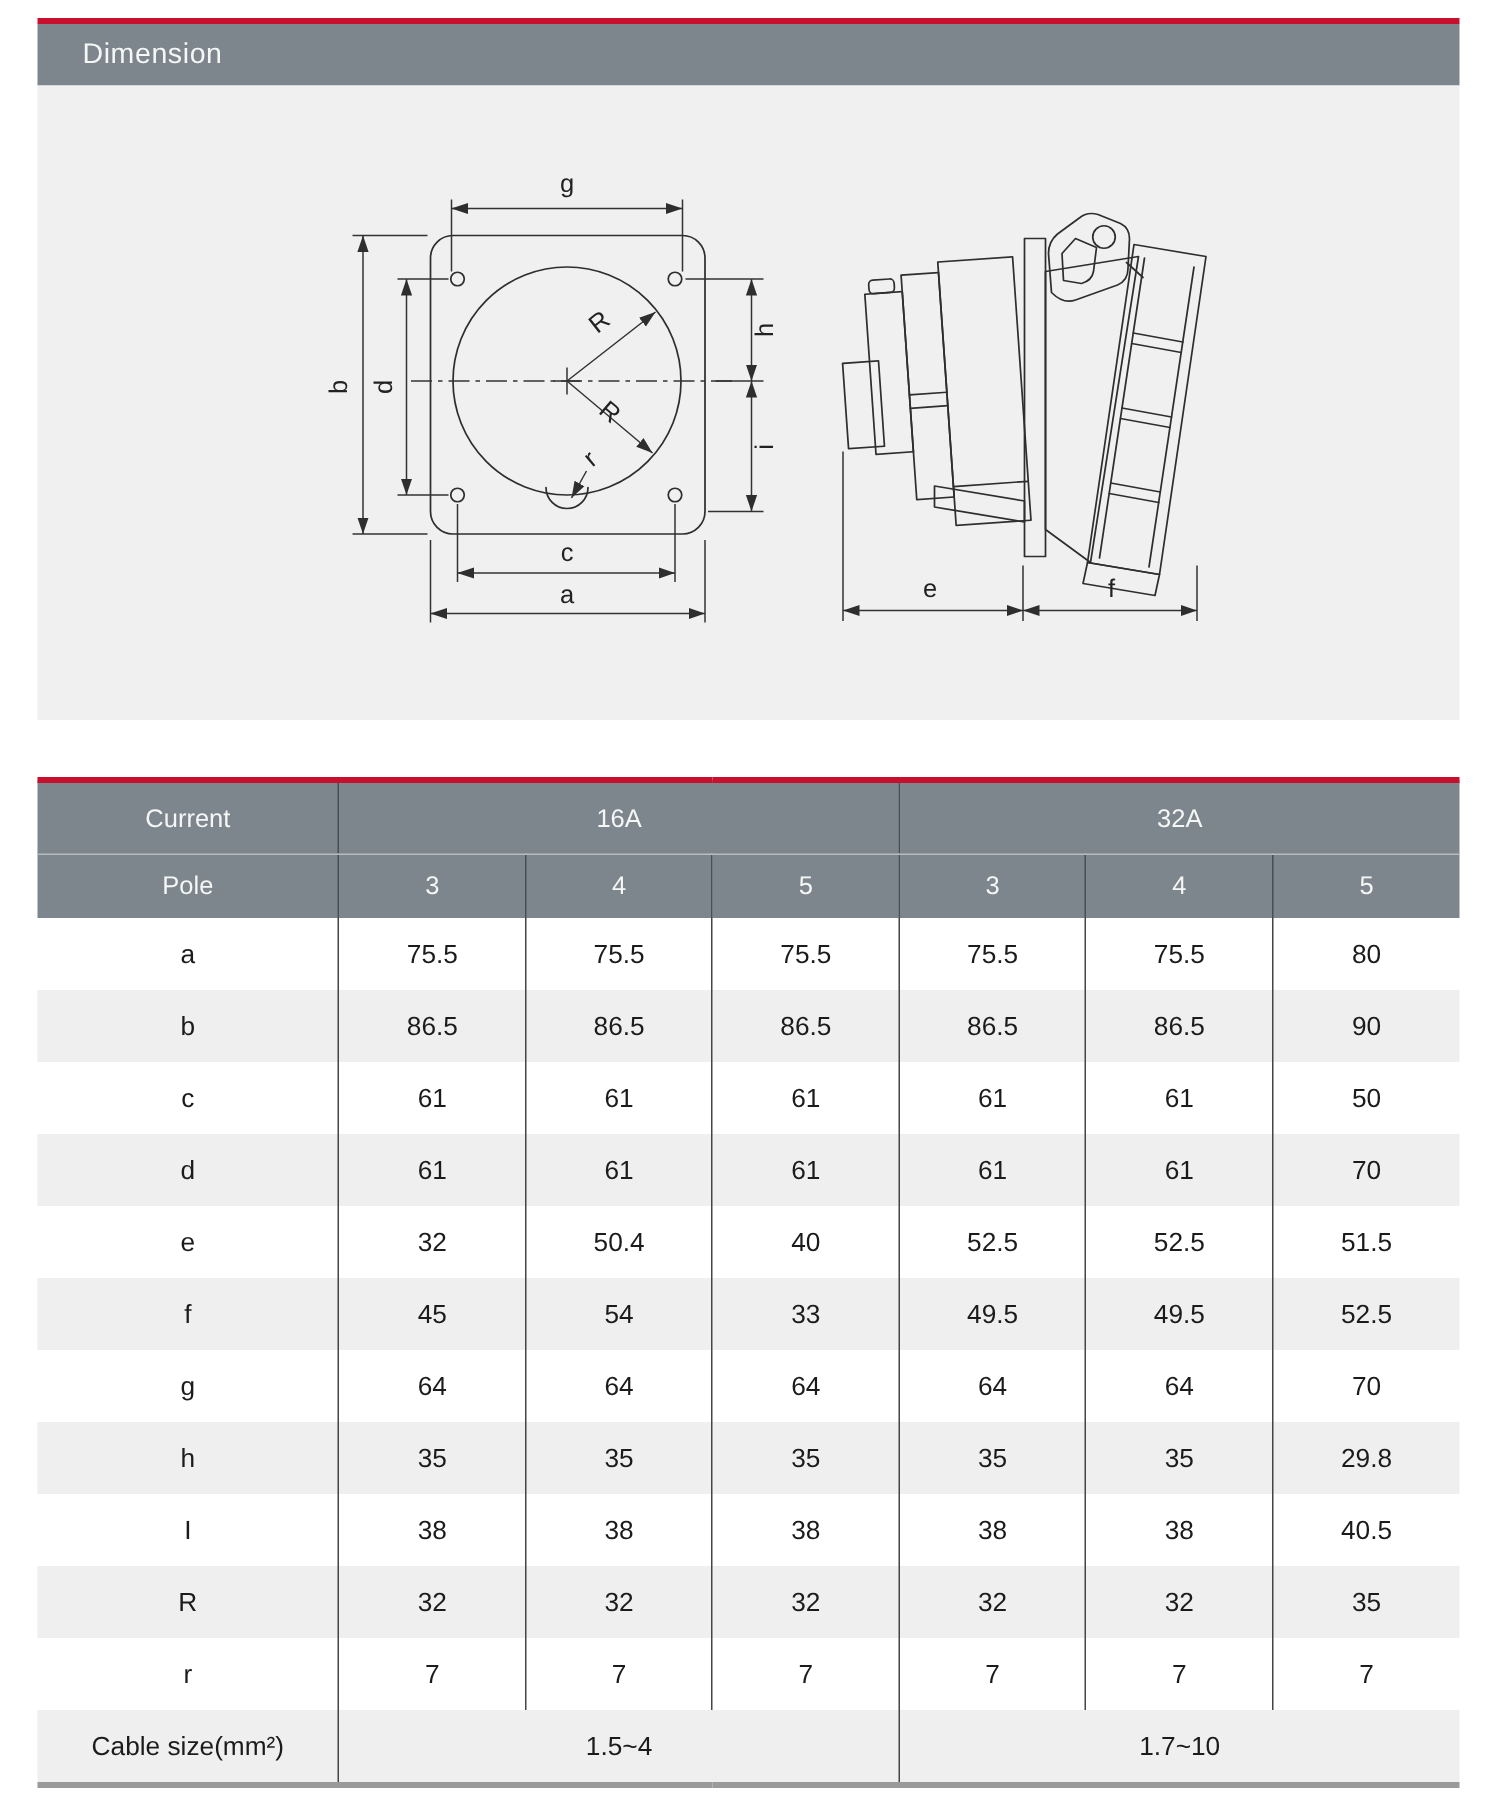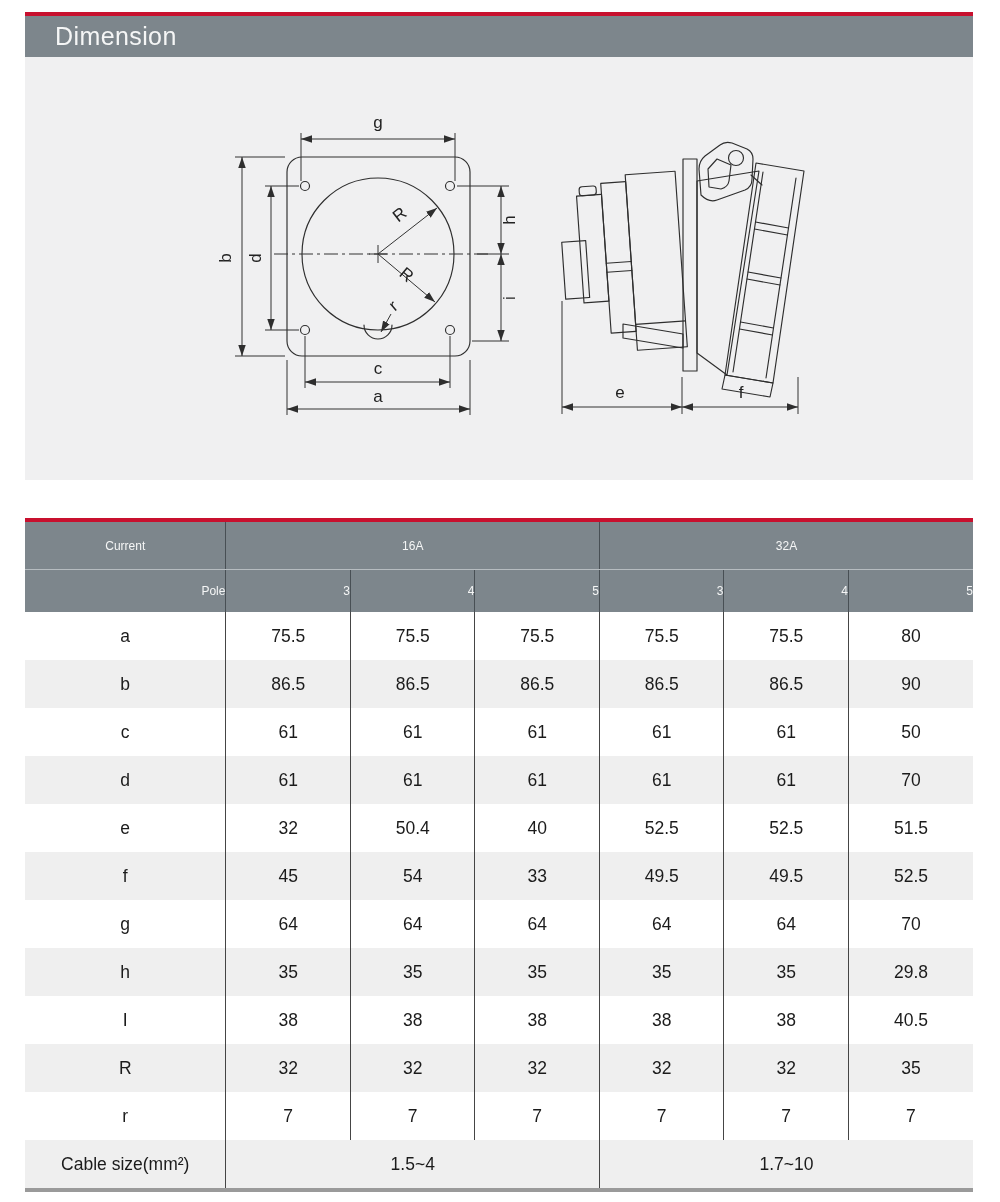--- a/index.html
+++ b/index.html
@@ -3,37 +3,37 @@
 <meta charset="utf-8">
 <style>
   html,body{margin:0;padding:0;background:#fff;}
   .page{position:relative;width:1000px;height:1202px;background:#fff;overflow:hidden;
         font-family:"Liberation Sans",sans-serif;}
   
   .title-wrap{position:absolute;left:25px;top:12px;width:948px;}
   .title-red{height:4px;background:var(--red,#c8102e);}
   .title-bar{height:41px;background:var(--gray,#7d868c);display:flex;align-items:center;
              padding-left:30px;box-sizing:border-box;}
-  .title-bar span{color:var(--headertext,#f4f5f5);font-size:25px;letter-spacing:.4px;}
+  .title-bar span{color:var(--headertext,#f4f5f5);font-size:19px;letter-spacing:.4px;}
   
   .panel{position:absolute;left:25px;top:57px;width:948px;height:423px;background:var(--panel,#f0f0f1);}
   .panel svg{display:block;}
   .panel text{font-size:17px;fill:#222;font-family:"Liberation Sans",sans-serif;}
   .draw{fill:none;stroke:#2e2e2e;stroke-width:1.15;stroke-linejoin:round;stroke-linecap:round;}
   .dim{fill:none;stroke:#333;stroke-width:1;}
   
   .table-wrap{position:absolute;left:25px;top:518px;width:948px;}
   table{width:100%;border-collapse:collapse;table-layout:fixed;
         border-top:4px solid var(--red,#c8102e);
         border-bottom:4px solid var(--bottom,#9a9a9a);
         font-size:17.5px;color:#1b1b1b;}
   td{text-align:center;vertical-align:middle;padding:0;}
-  thead td{background:var(--gray,#7d868c);color:var(--headertext,#f5f6f6);font-weight:normal;font-size:12px;}
+  thead td{background:var(--gray,#7d868c);color:var(--headertext,#f5f6f6);font-weight:normal;font-size:17px;}
   thead tr:first-child td{height:47px;border-bottom:1px solid #b6bcc0;}
-  thead tr:last-child td{height:42px;text-align:right;}
+  thead tr:last-child td{height:42px;}
   thead td + td{border-left:1px solid var(--headline,#484f54);}
   tbody td{height:48px;}
   tbody td + td{border-left:1px solid var(--line,#454545);}
   tbody tr:nth-child(even) td{background:var(--rowalt,#efefef);}
 </style>
 </head>
 <body>
 
 <div class="page">
 

